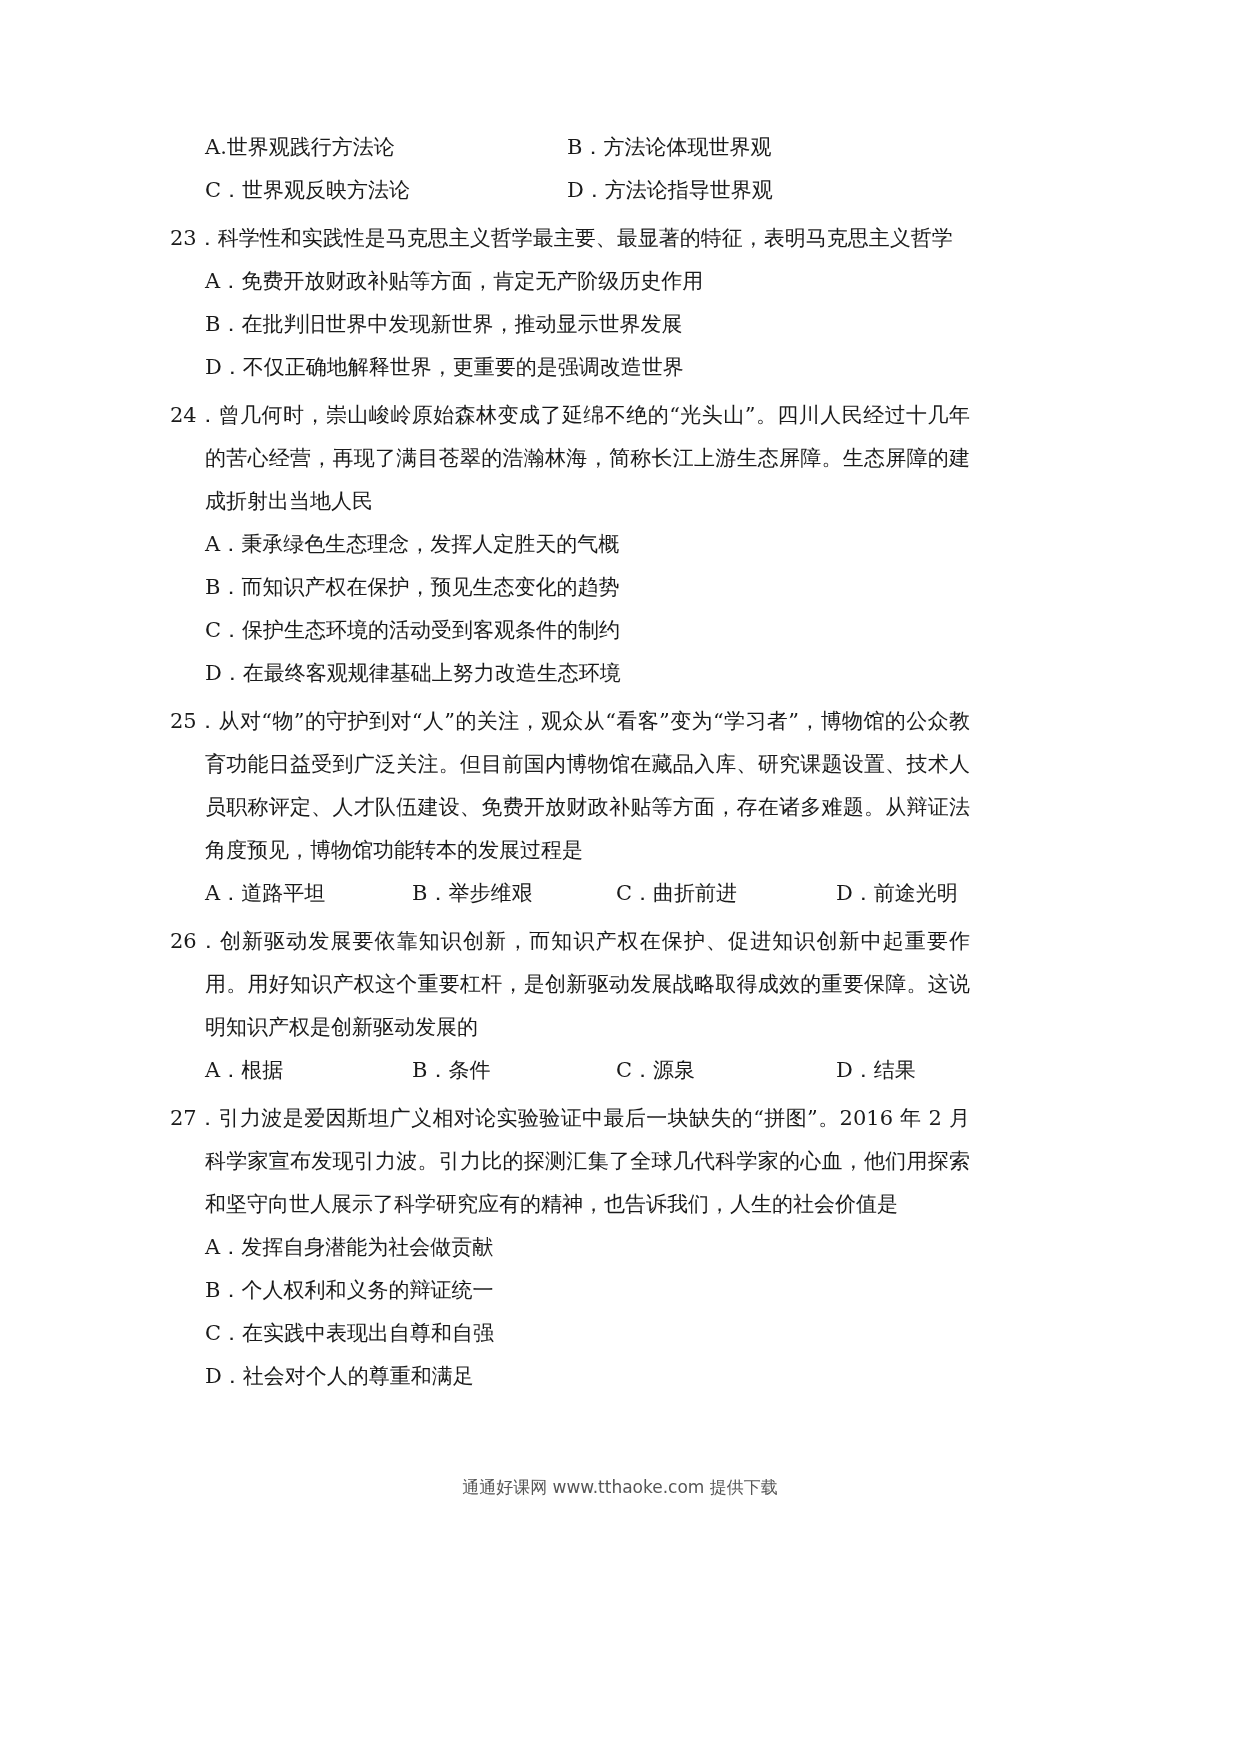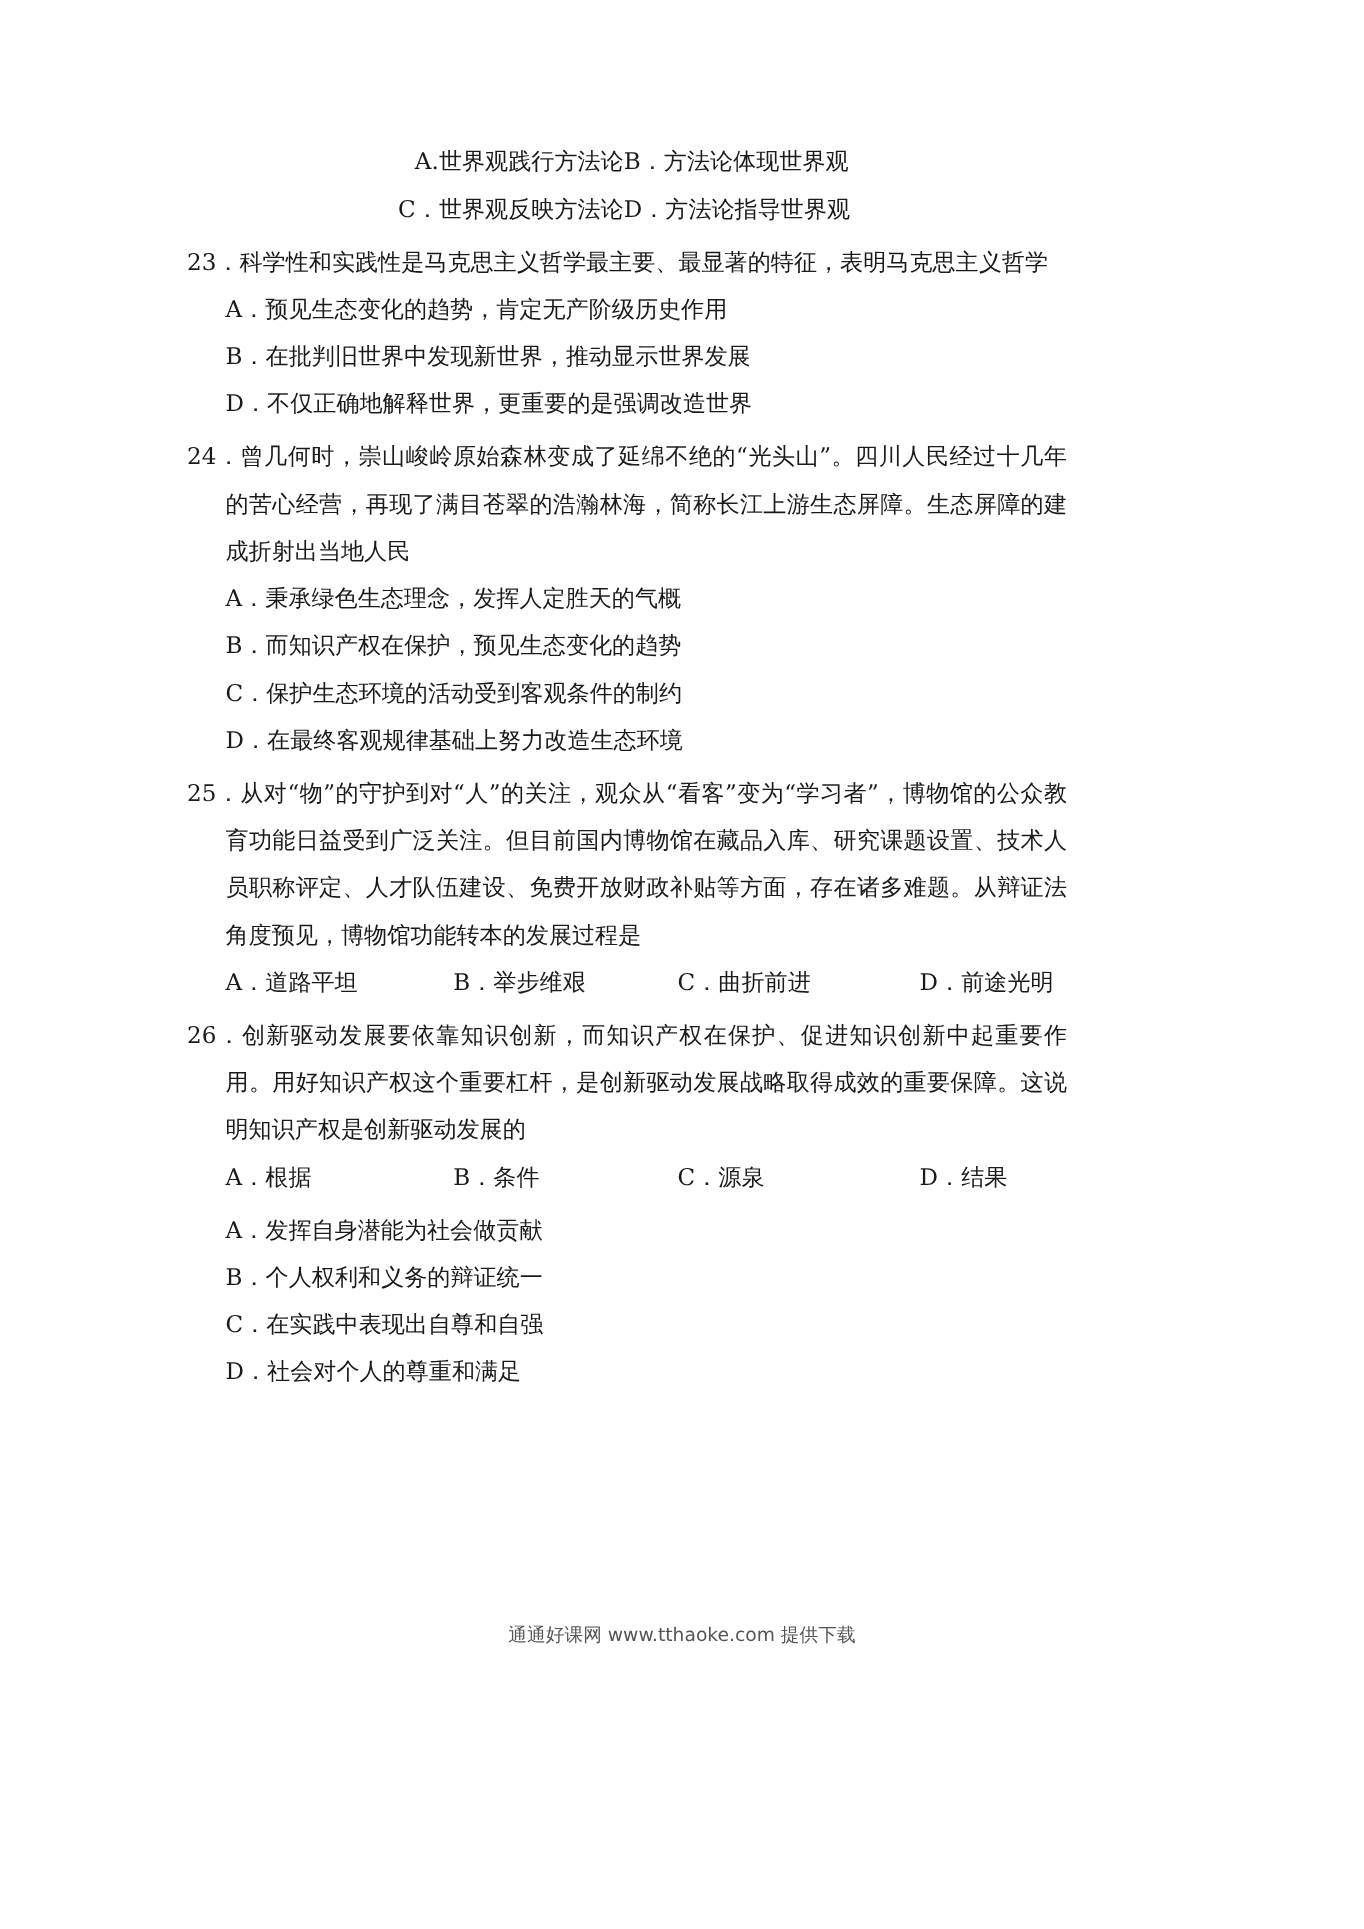--- a/index.html
+++ b/index.html
@@ -22,21 +22,20 @@
     line-height: 43px;
   }
   
   .opt2col-row {
     display: flex;
     padding-left: 35px;
   }
   .opt2col-row .cell-left {
     width: 362px;
     flex: 0 0 362px;
-    text-align: right;
   }
   .opt2col-row .cell-right {
     flex: 1;
   }
   
   .question {
     margin-top: 5px;
   }
   .qstem {
     padding-left: 35px;
@@ -83,21 +82,21 @@
     <div class="opt2col-row">
       <div class="cell-left">C．世界观反映方法论</div>
       <div class="cell-right">D．方法论指导世界观</div>
     </div>
   </div>
 
   <div class="question">
     <div class="qstem">
       <span class="qnum">23．</span><span>科学性和实践性是马克思主义哲学最主要、最显著的特征，表明马克思主义哲学</span>
     </div>
-    <div class="qopt">A．预见生态变化的趋势，肯定无产阶级历史作用</div>
+    <div class="qopt">A．免费开放财政补贴等方面，肯定无产阶级历史作用</div>
     <div class="qopt">B．在批判旧世界中发现新世界，推动显示世界发展</div>
     <div class="qopt">D．不仅正确地解释世界，更重要的是强调改造世界</div>
   </div>
 
   <div class="question">
     <div class="qstem">
       <span class="qnum">24．</span><span>曾几何时，崇山峻岭原始森林变成了延绵不绝的“光头山”。四川人民经过十几年的苦心经营，再现了满目苍翠的浩瀚林海，简称长江上游生态屏障。生态屏障的建成折射出当地人民</span>
     </div>
     <div class="qopt">A．秉承绿色生态理念，发挥人定胜天的气概</div>
     <div class="qopt">B．而知识产权在保护，预见生态变化的趋势</div>
@@ -123,20 +122,23 @@
     </div>
     <div class="optrow">
       <div class="o1">A．根据</div>
       <div class="o2">B．条件</div>
       <div class="o3">C．源泉</div>
       <div class="o4">D．结果</div>
     </div>
   </div>
 
   <div class="question">
+    <div class="qstem">
+      <span class="qnum">27．</span><span>引力波是爱因斯坦广义相对论实验验证中最后一块缺失的“拼图”。2016 年 2 月科学家宣布发现引力波。引力比的探测汇集了全球几代科学家的心血，他们用探索和坚守向世人展示了科学研究应有的精神，也告诉我们，人生的社会价值是</span>
+    </div>
     <div class="qopt">A．发挥自身潜能为社会做贡献</div>
     <div class="qopt">B．个人权利和义务的辩证统一</div>
     <div class="qopt">C．在实践中表现出自尊和自强</div>
     <div class="qopt">D．社会对个人的尊重和满足</div>
   </div>
 
 </div>
 
 <div class="footer">通通好课网  www.tthaoke.com 提供下载</div>
 

